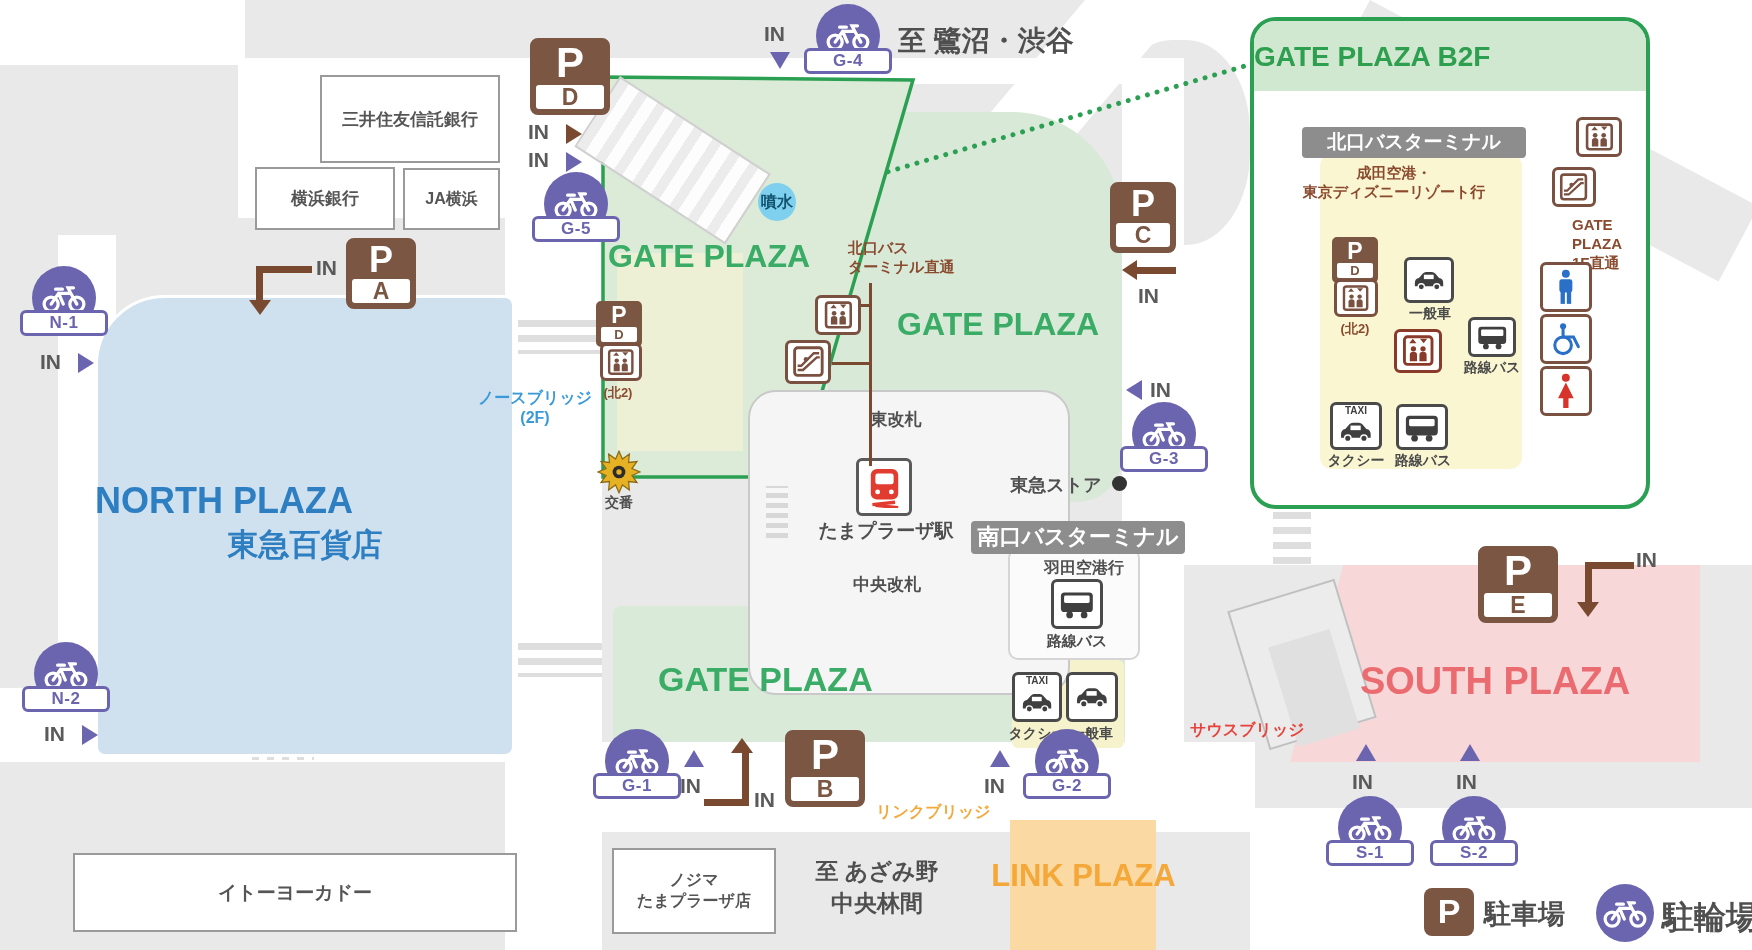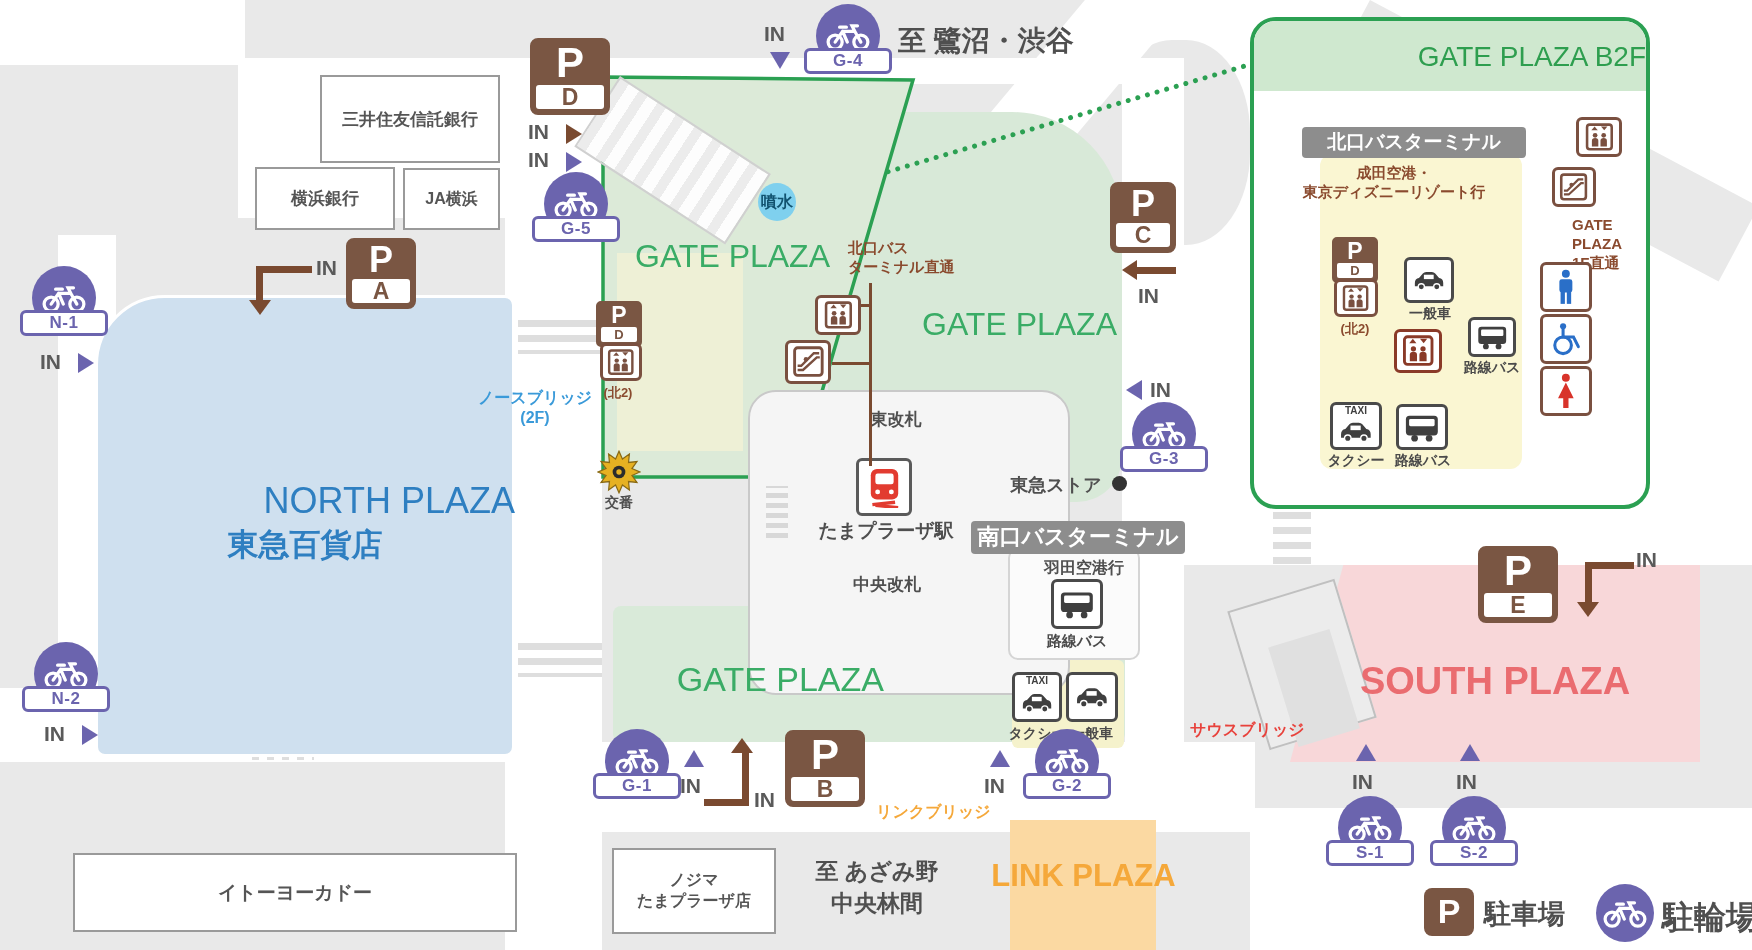--- a/index.html
+++ b/index.html
@@ -35,21 +35,21 @@
 .psign-sm{width:46px;padding:0 3px 3px;border-radius:5px}
 .psign-sm .psign-p{font-size:23px;line-height:24px}
 .psign-sm .psign-letter{font-size:13px;line-height:15px;border-radius:2px}
 .psign-legend{width:50px;height:48px;background:#7a5643;border-radius:8px;color:#fff;font-weight:bold;font-size:34px;line-height:46px;text-align:center}
 .iconbox{background:#fff;border:3px solid #4a4a4a;border-radius:6px;display:flex;flex-direction:column;align-items:center;justify-content:center;color:#3f3f3f;overflow:hidden}
 .iconbox svg{width:82%;height:82%}
 .iconbox.brown{border-color:#7a5040;color:#7a5040}
 .iconbox.red{border-color:#8a3a28;color:#8a3a28}
 .iconbox .taxi-sign{font-size:10px;font-weight:bold;line-height:11px;color:#3f3f3f}
 .iconlabel{font-weight:bold;color:#4a4a4a;font-size:14px;text-align:center;white-space:nowrap}
-.green-text{color:#3aac66;font-weight:normal;white-space:nowrap;text-align:right}
+.green-text{color:#3aac66;font-weight:bold;white-space:nowrap;text-align:left}
 .grayband{background:#8d8d8d;color:#fff;font-weight:bold;text-align:center;border-radius:4px}
 .brown-text{color:#8a4a2e;font-weight:bold;white-space:pre-line}
 .bankbox{background:#fff;border:2px solid #9a9a9a;display:flex;align-items:center;justify-content:center;font-weight:bold;color:#555;white-space:pre-line;text-align:center}
 #inset{background:#fff;border:4px solid #2ba052;border-radius:26px;overflow:hidden}
 #inset .inset-header{width:100%;height:70px;background:#cfe8cf}
 .dot{border-radius:50%;background:#333}
 </style>
 </head>
 <body>
 

